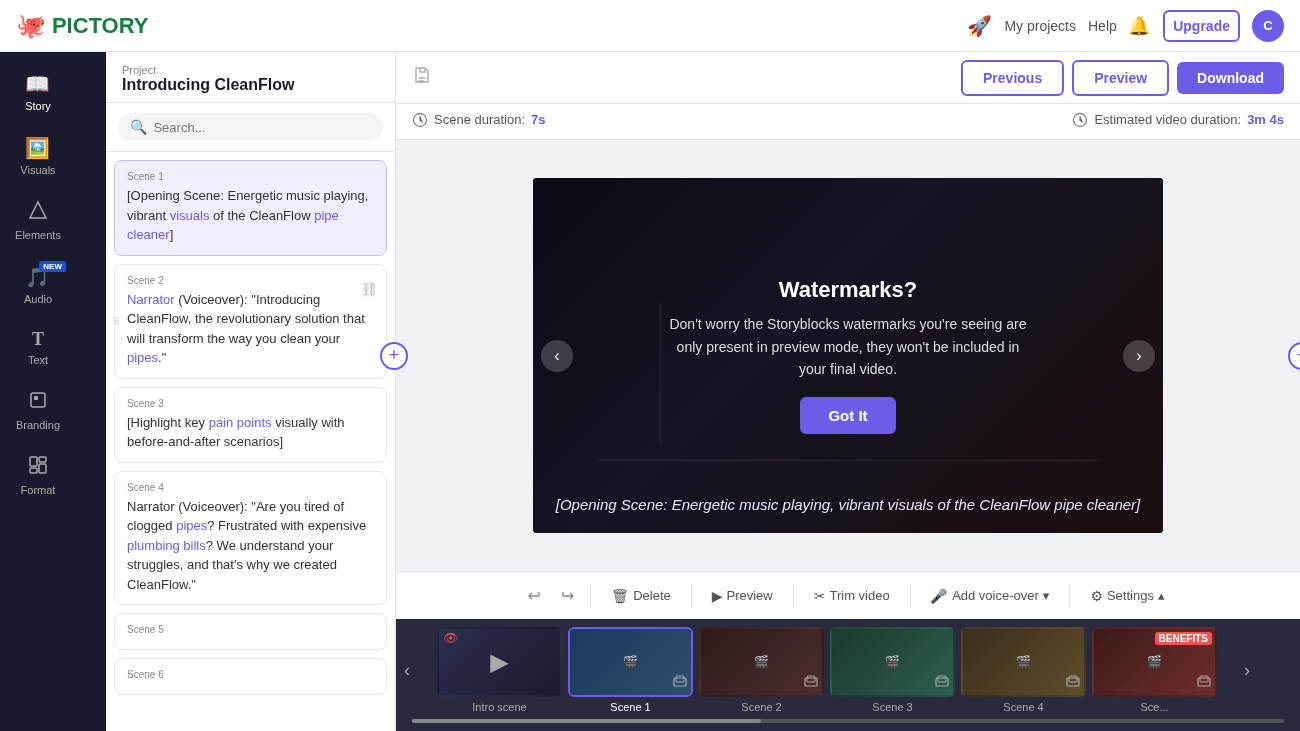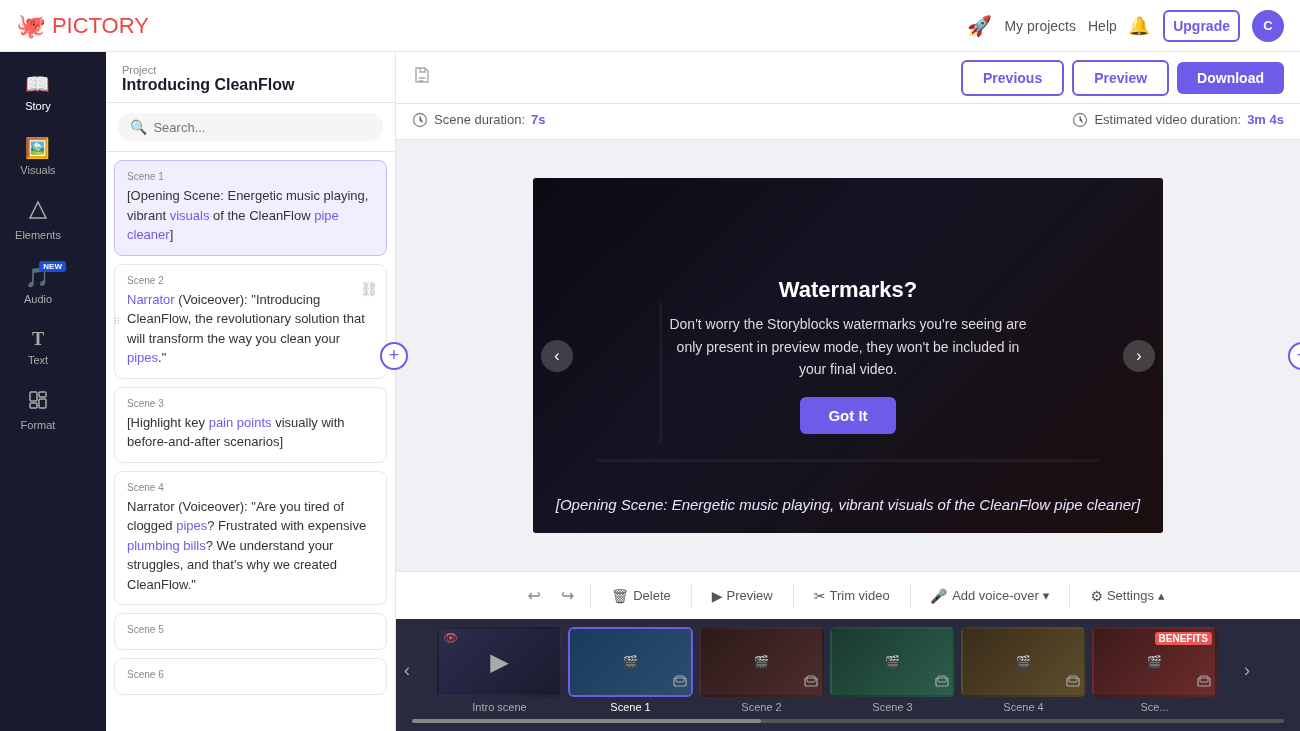--- a/index.html
+++ b/index.html
@@ -7,21 +7,21 @@
 
     
     .top-nav {
       display: flex; align-items: center; justify-content: space-between;
       background: #fff; height: 52px; padding: 0 16px;
       border-bottom: 1px solid #e5e5e5; position: fixed; top: 0; left: 0; right: 0; z-index: 100;
     }
     .nav-left { display: flex; align-items: center; gap: 8px; }
     .logo { display: flex; align-items: center; gap: 6px; }
     .logo-icon { font-size: 24px; }
-    .logo-text { font-size: 22px; font-weight: 400; color: #ef4444; }
+    .logo-text { font-size: 22px; font-weight: 700; color: #15803d; }
     .nav-right { display: flex; align-items: center; gap: 12px; }
     .nav-link { font-size: 14px; color: #555; cursor: pointer; text-decoration: none; }
     .upgrade-btn {
       border: 2px solid #6c5ce7; color: #6c5ce7; background: transparent;
       padding: 6px 8px; border-radius: 6px; font-size: 14px; font-weight: 600; cursor: pointer;
     }
     .avatar { width: 32px; height: 32px; border-radius: 50%; background: #6c5ce7; color: #fff; display: flex; align-items: center; justify-content: center; font-size: 13px; font-weight: 600; }
     .rocket-icon { font-size: 20px; }
     .bell-icon { font-size: 18px; cursor: pointer; }
 
@@ -271,20 +271,29 @@
     <span class="label">Elements</span>
   </div>
   <div class="sidebar-item" style="position:relative;">
     <span class="new-badge">NEW</span>
     <span class="icon">🎵</span>
     <span class="label">Audio</span>
   </div>
   <div class="sidebar-item">
     <span class="icon" style="font-size:18px;font-weight:700;font-family:serif;">T</span>
     <span class="label">Text</span>
+  </div>
+  <div class="sidebar-item">
+    <span class="icon">
+      <svg width="20" height="20" viewBox="0 0 20 20">
+          <rect x="3" y="3" width="14" height="14" rx="2" fill="none" stroke="currentColor" stroke-width="1.5"></rect>
+          <rect x="6" y="6" width="4" height="4" rx="1" fill="currentColor"></rect>
+        </svg>
+    </span>
+    <span class="label">Branding</span>
   </div>
   <div class="sidebar-item">
     <span class="icon">
       <svg width="20" height="20" viewBox="0 0 20 20">
           <rect x="2" y="2" width="7" height="9" rx="1" fill="none" stroke="currentColor" stroke-width="1.5"></rect>
           <rect x="11" y="2" width="7" height="5" rx="1" fill="none" stroke="currentColor" stroke-width="1.5"></rect>
           <rect x="11" y="9" width="7" height="9" rx="1" fill="none" stroke="currentColor" stroke-width="1.5"></rect>
           <rect x="2" y="13" width="7" height="5" rx="1" fill="none" stroke="currentColor" stroke-width="1.5"></rect>
         </svg>
     </span>

